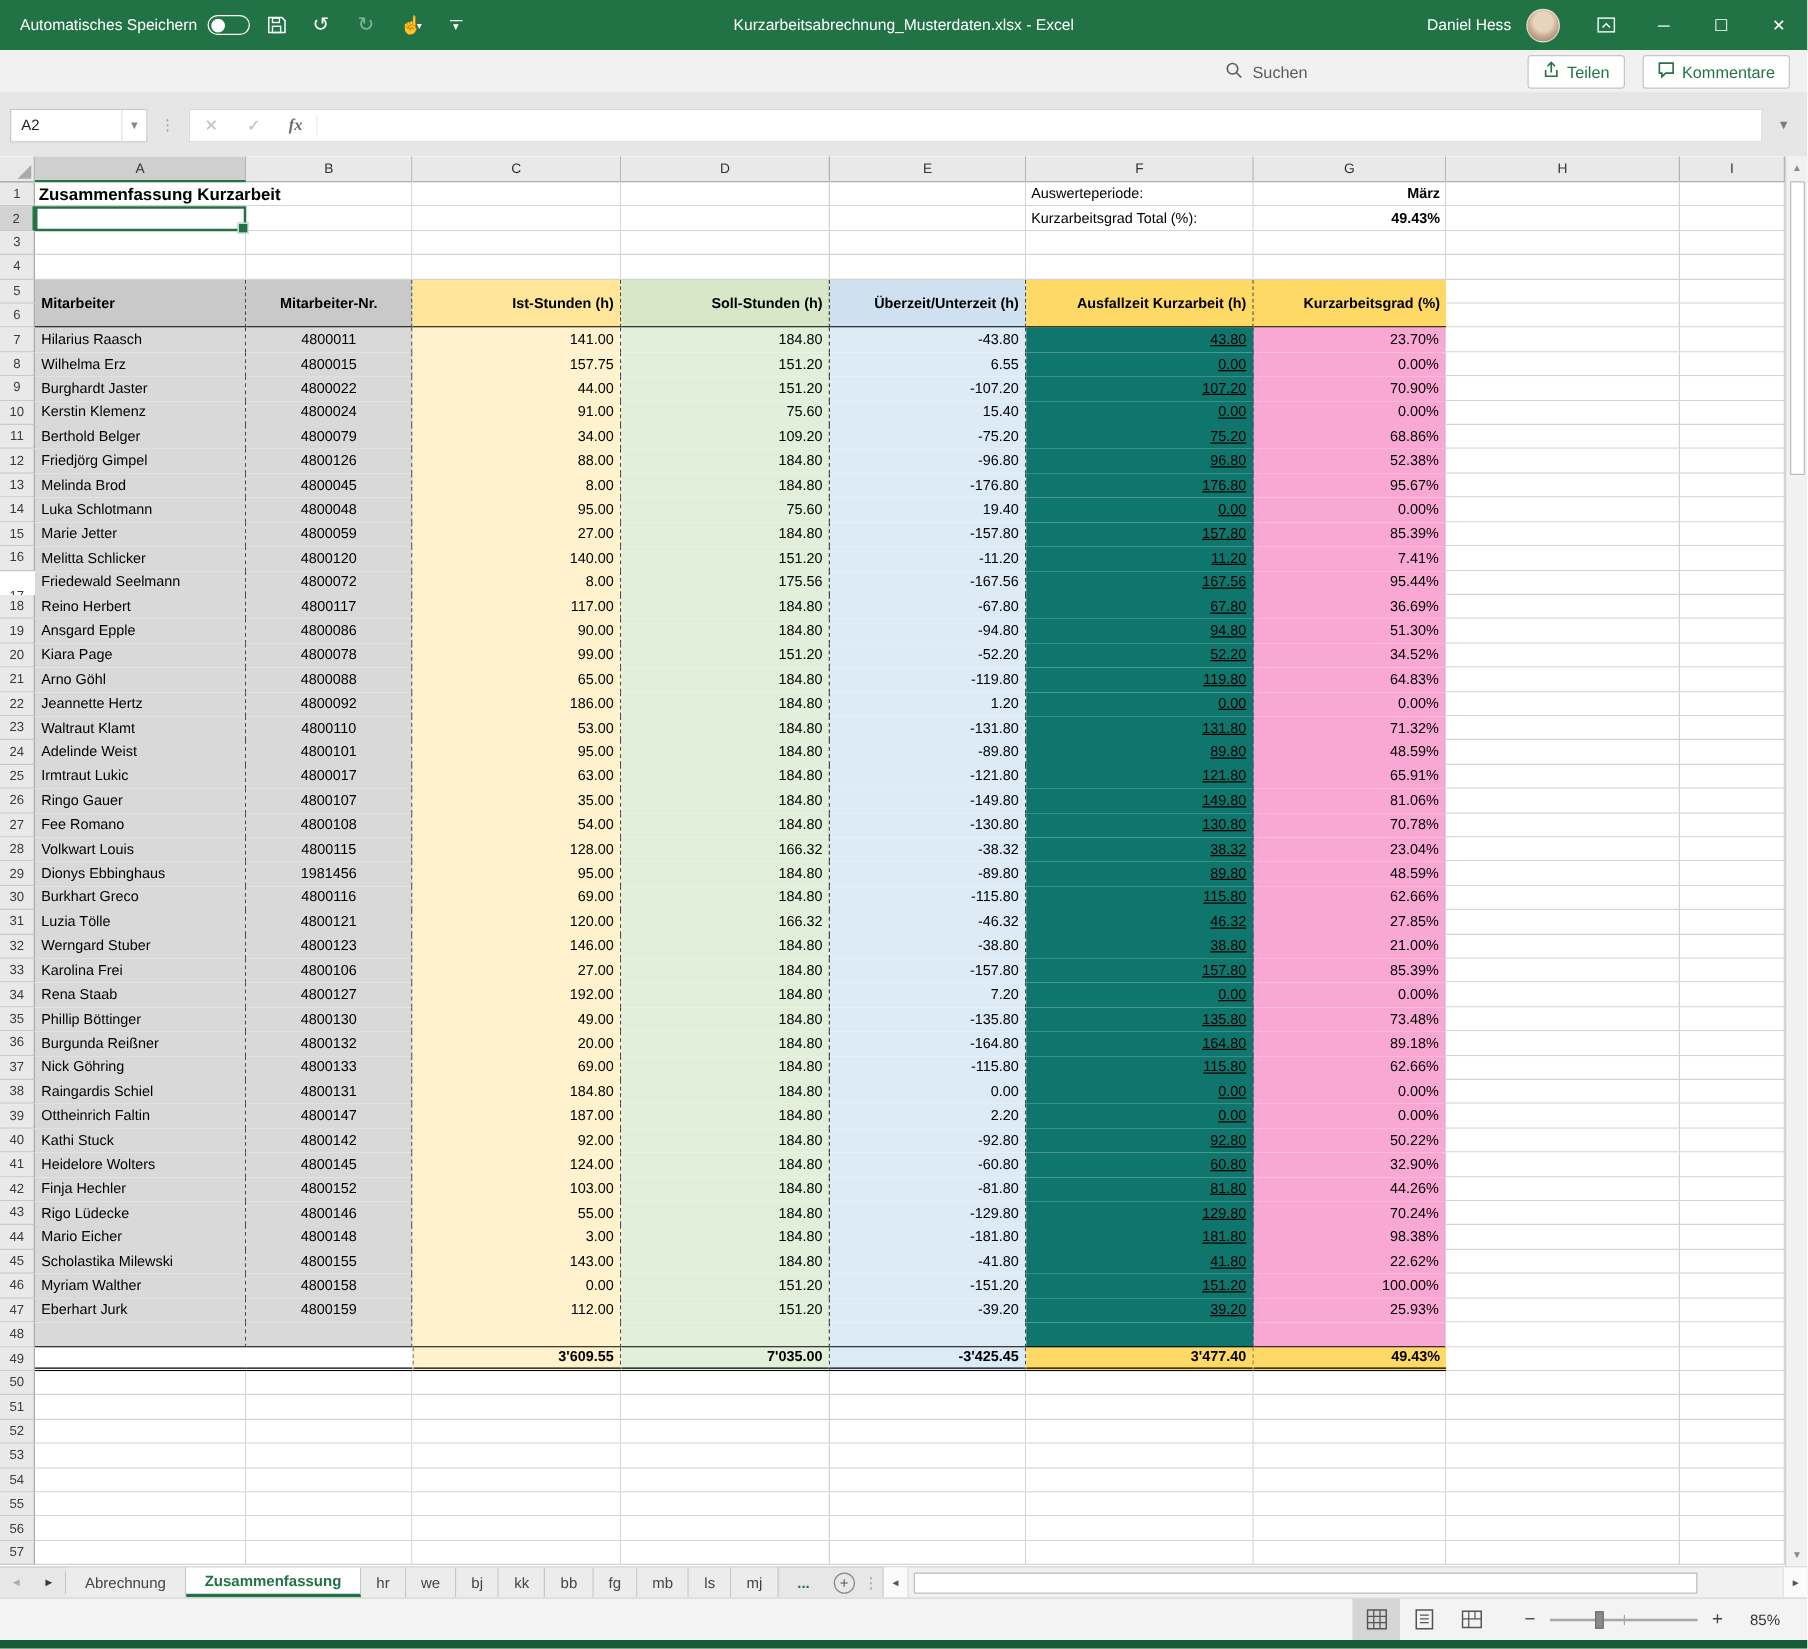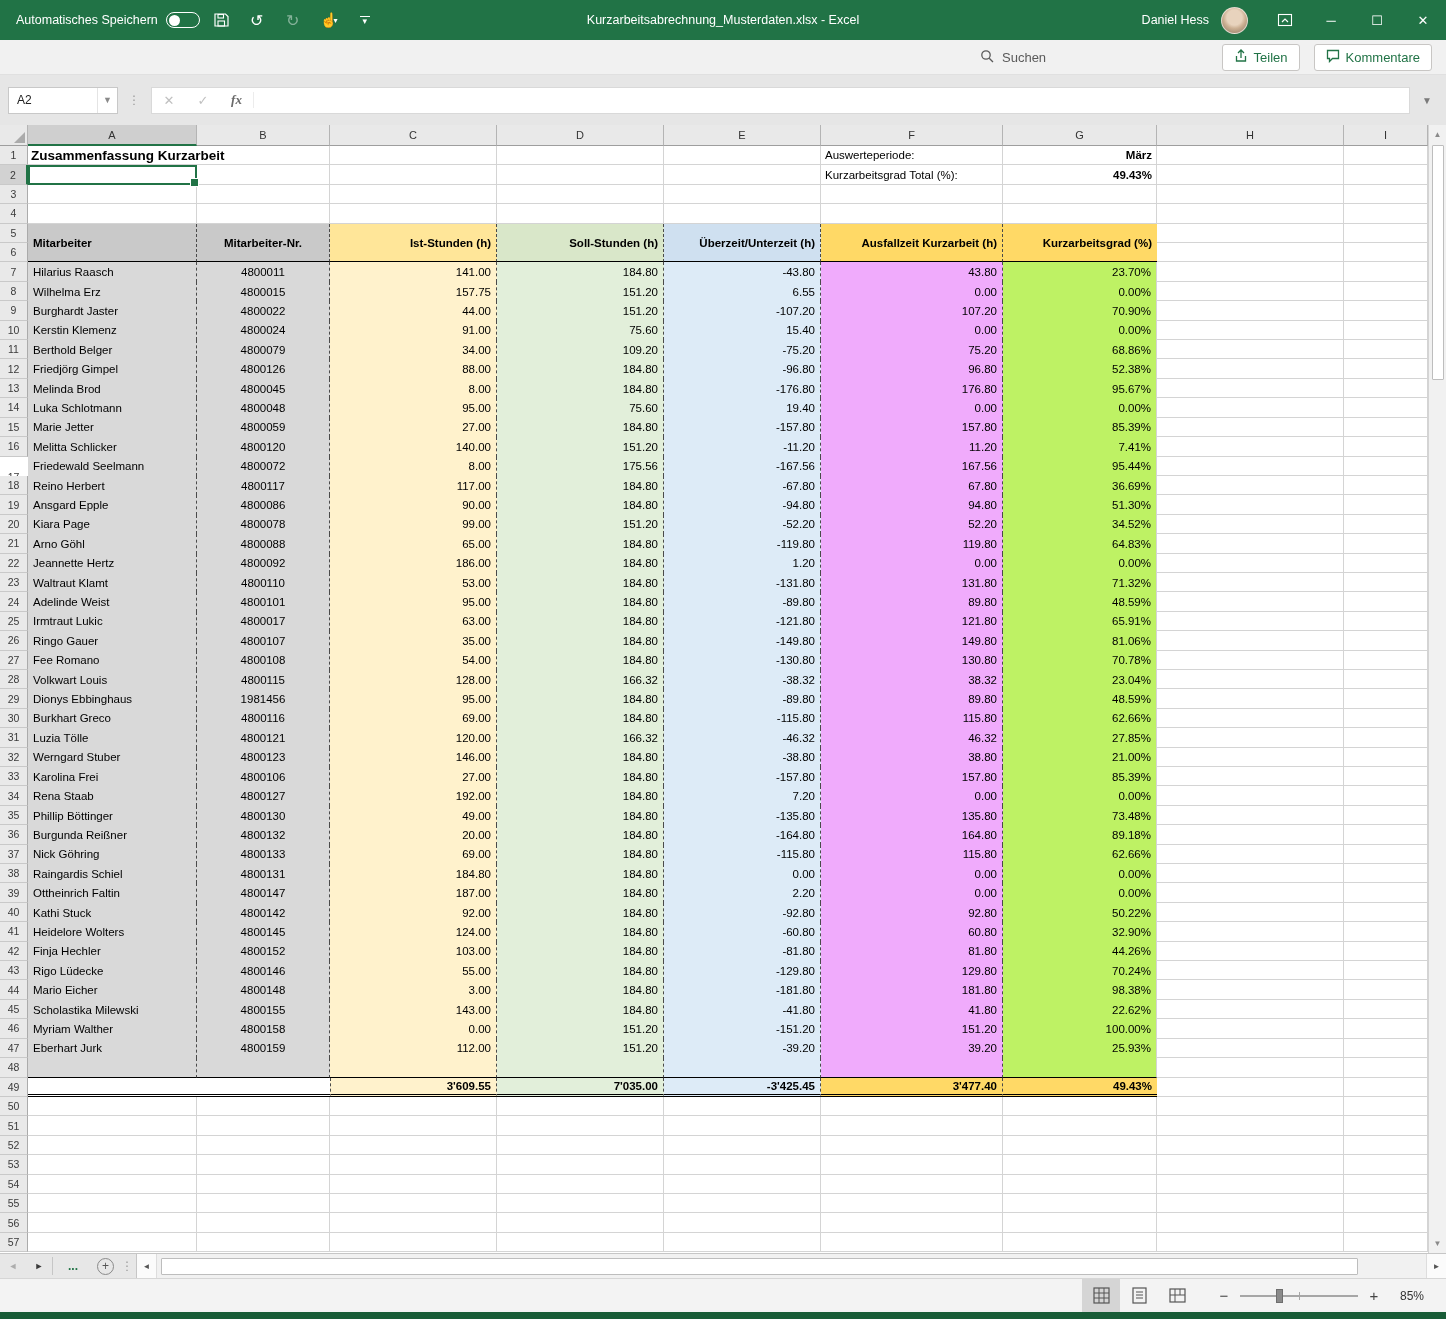--- a/index.html
+++ b/index.html
@@ -60,22 +60,22 @@
   .a1 { font-weight:bold; font-size:13.5px; white-space:nowrap; overflow:visible; z-index:3; position:relative; border-right:none; padding-left:3px; }
   .lbl { justify-content:flex-start; padding-left:4px; }
   .val { font-weight:bold; justify-content:flex-end; padding-right:4px; }
   .selcell { position:relative; z-index:4; background:#fff; border:2px solid #217346; border-bottom:2px solid #217346; }
   .selcell::after { content:""; position:absolute; right:-4px; bottom:-4px; width:7px; height:7px; background:#217346; border:1.5px solid #fff; }
   .td.c0 { background:#D9D9D9; justify-content:flex-start; padding-left:5px; border-right:1px dashed #4a4a4a; }
   .td.c1 { background:#D9D9D9; justify-content:center; border-right:1px dashed #4a4a4a; }
   .td.c2 { background:#FFF2CC; }
   .td.c3 { background:#E2EFDA; }
   .td.c4 { background:#DDEBF7; }
-  .td.c5 { background:#f0abfc; }
-  .td.c6 { background:#bef264; border-right:1px solid #D4D4D4; }
+  .td.c5 { background:#0f766e;text-decoration:underline; }
+  .td.c6 { background:#f9a8d4; border-right:1px solid #D4D4D4; }
   .td.c2,.td.c3,.td.c4,.td.c5 { border-right:1px dashed #4a4a4a; }
   .td.c2,.td.c3,.td.c4,.td.c5,.td.c6 { justify-content:flex-end; padding-right:5px; }
   .td.tbot { border-bottom:1px solid #000; }
   .th { font-weight:bold; border-bottom:1px solid #000; }
   .th.h0 { background:#C9C9C9; justify-content:flex-start; padding-left:5px; border-right:1px dashed #4a4a4a; }
   .th.h1 { background:#C9C9C9; justify-content:center; border-right:1px dashed #4a4a4a; }
   .th.h2 { background:#FFE699; }
   .th.h3 { background:#D9E7C9; }
   .th.h4 { background:#CFE0F0; }
   .th.h5 { background:#FFD966; }
@@ -799,20 +799,33 @@
       <span class="vthumb"></span>
       <span class="vfill"></span>
       <span class="sbtn">▼</span>
     </div>
   </div>
 
   <div class="tabsbar">
     <span class="tnav dim">◄</span>
     <span class="tnav">►</span>
     <span class="tdiv"></span>
+    <span id="sheet-tabs" style="display:flex;align-items:stretch;">
+        <div class="stab">Abrechnung</div>
+        <div class="stab active">Zusammenfassung</div>
+        <div class="stab small">hr</div>
+        <div class="stab small">we</div>
+        <div class="stab small">bj</div>
+        <div class="stab small">kk</div>
+        <div class="stab small">bb</div>
+        <div class="stab small">fg</div>
+        <div class="stab small">mb</div>
+        <div class="stab small">ls</div>
+        <div class="stab small">mj</div>
+      </span>
     <span class="stab more">...</span>
     <span class="addsheet">
         <span class="circ">+</span>
       </span>
     <span class="tabdots">⋮</span>
     <span class="hscroll">
       <span class="hbtn">◄</span>
       <span class="hthumb"></span>
       <span class="hrest"></span>
       <span class="hbtn right">►</span>

